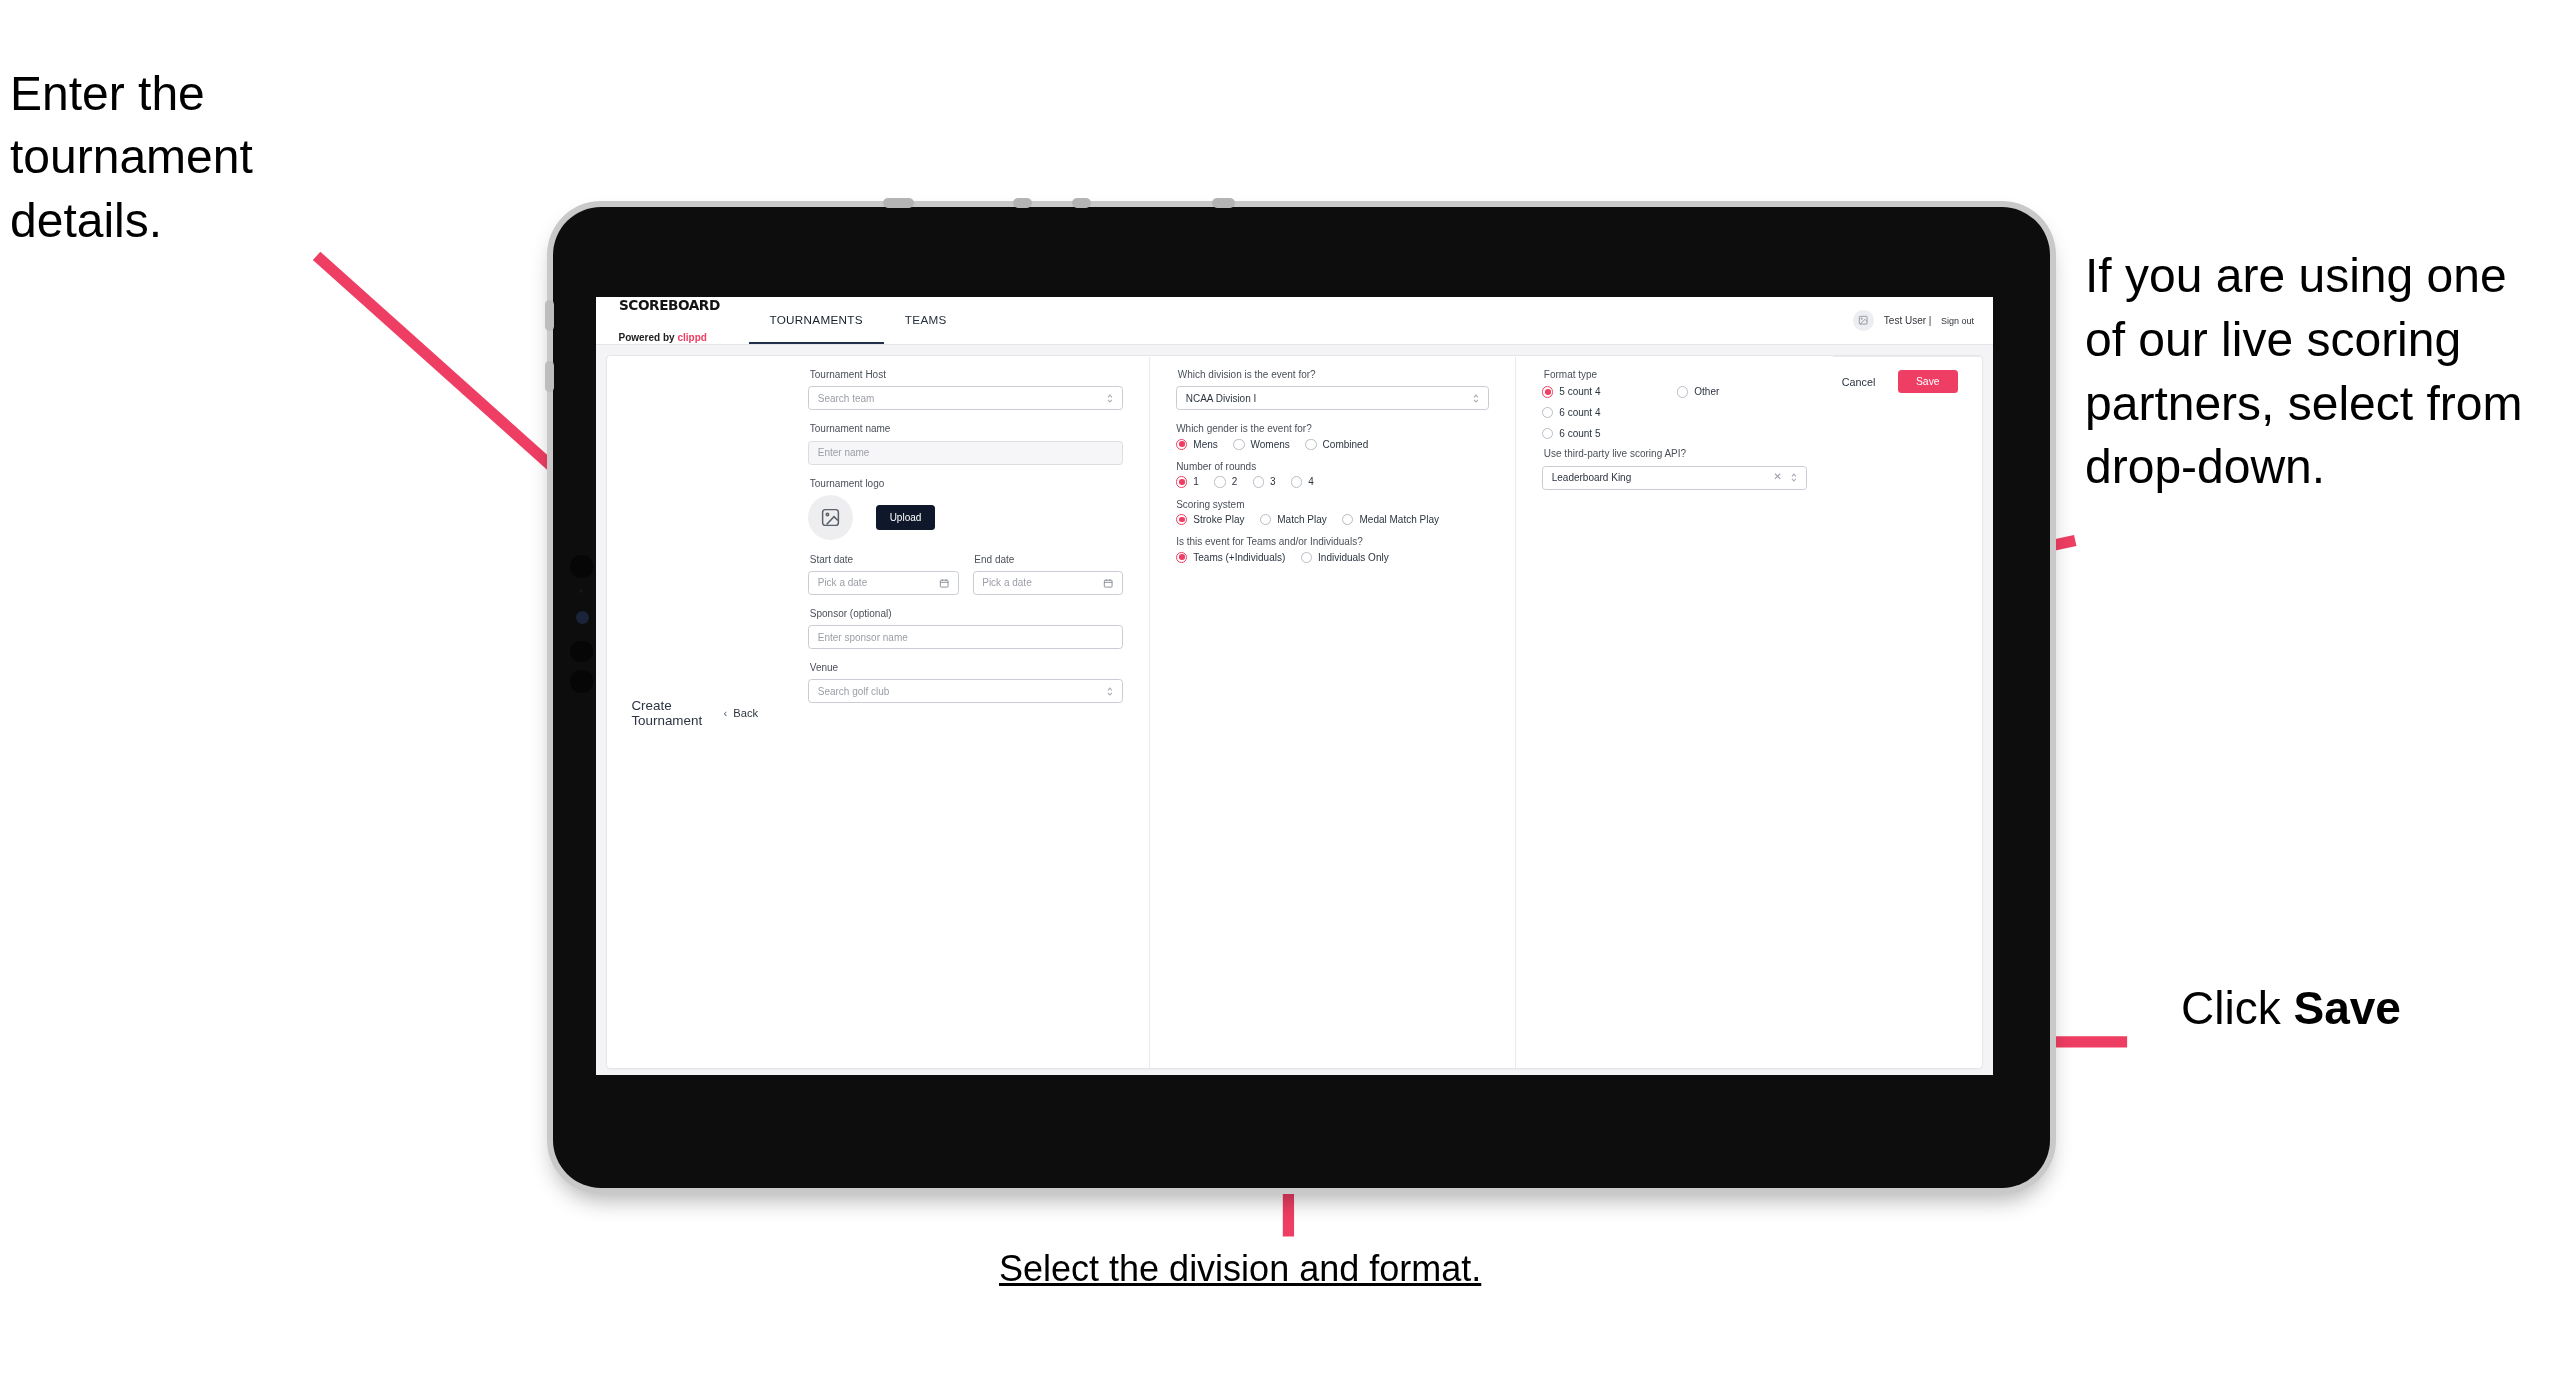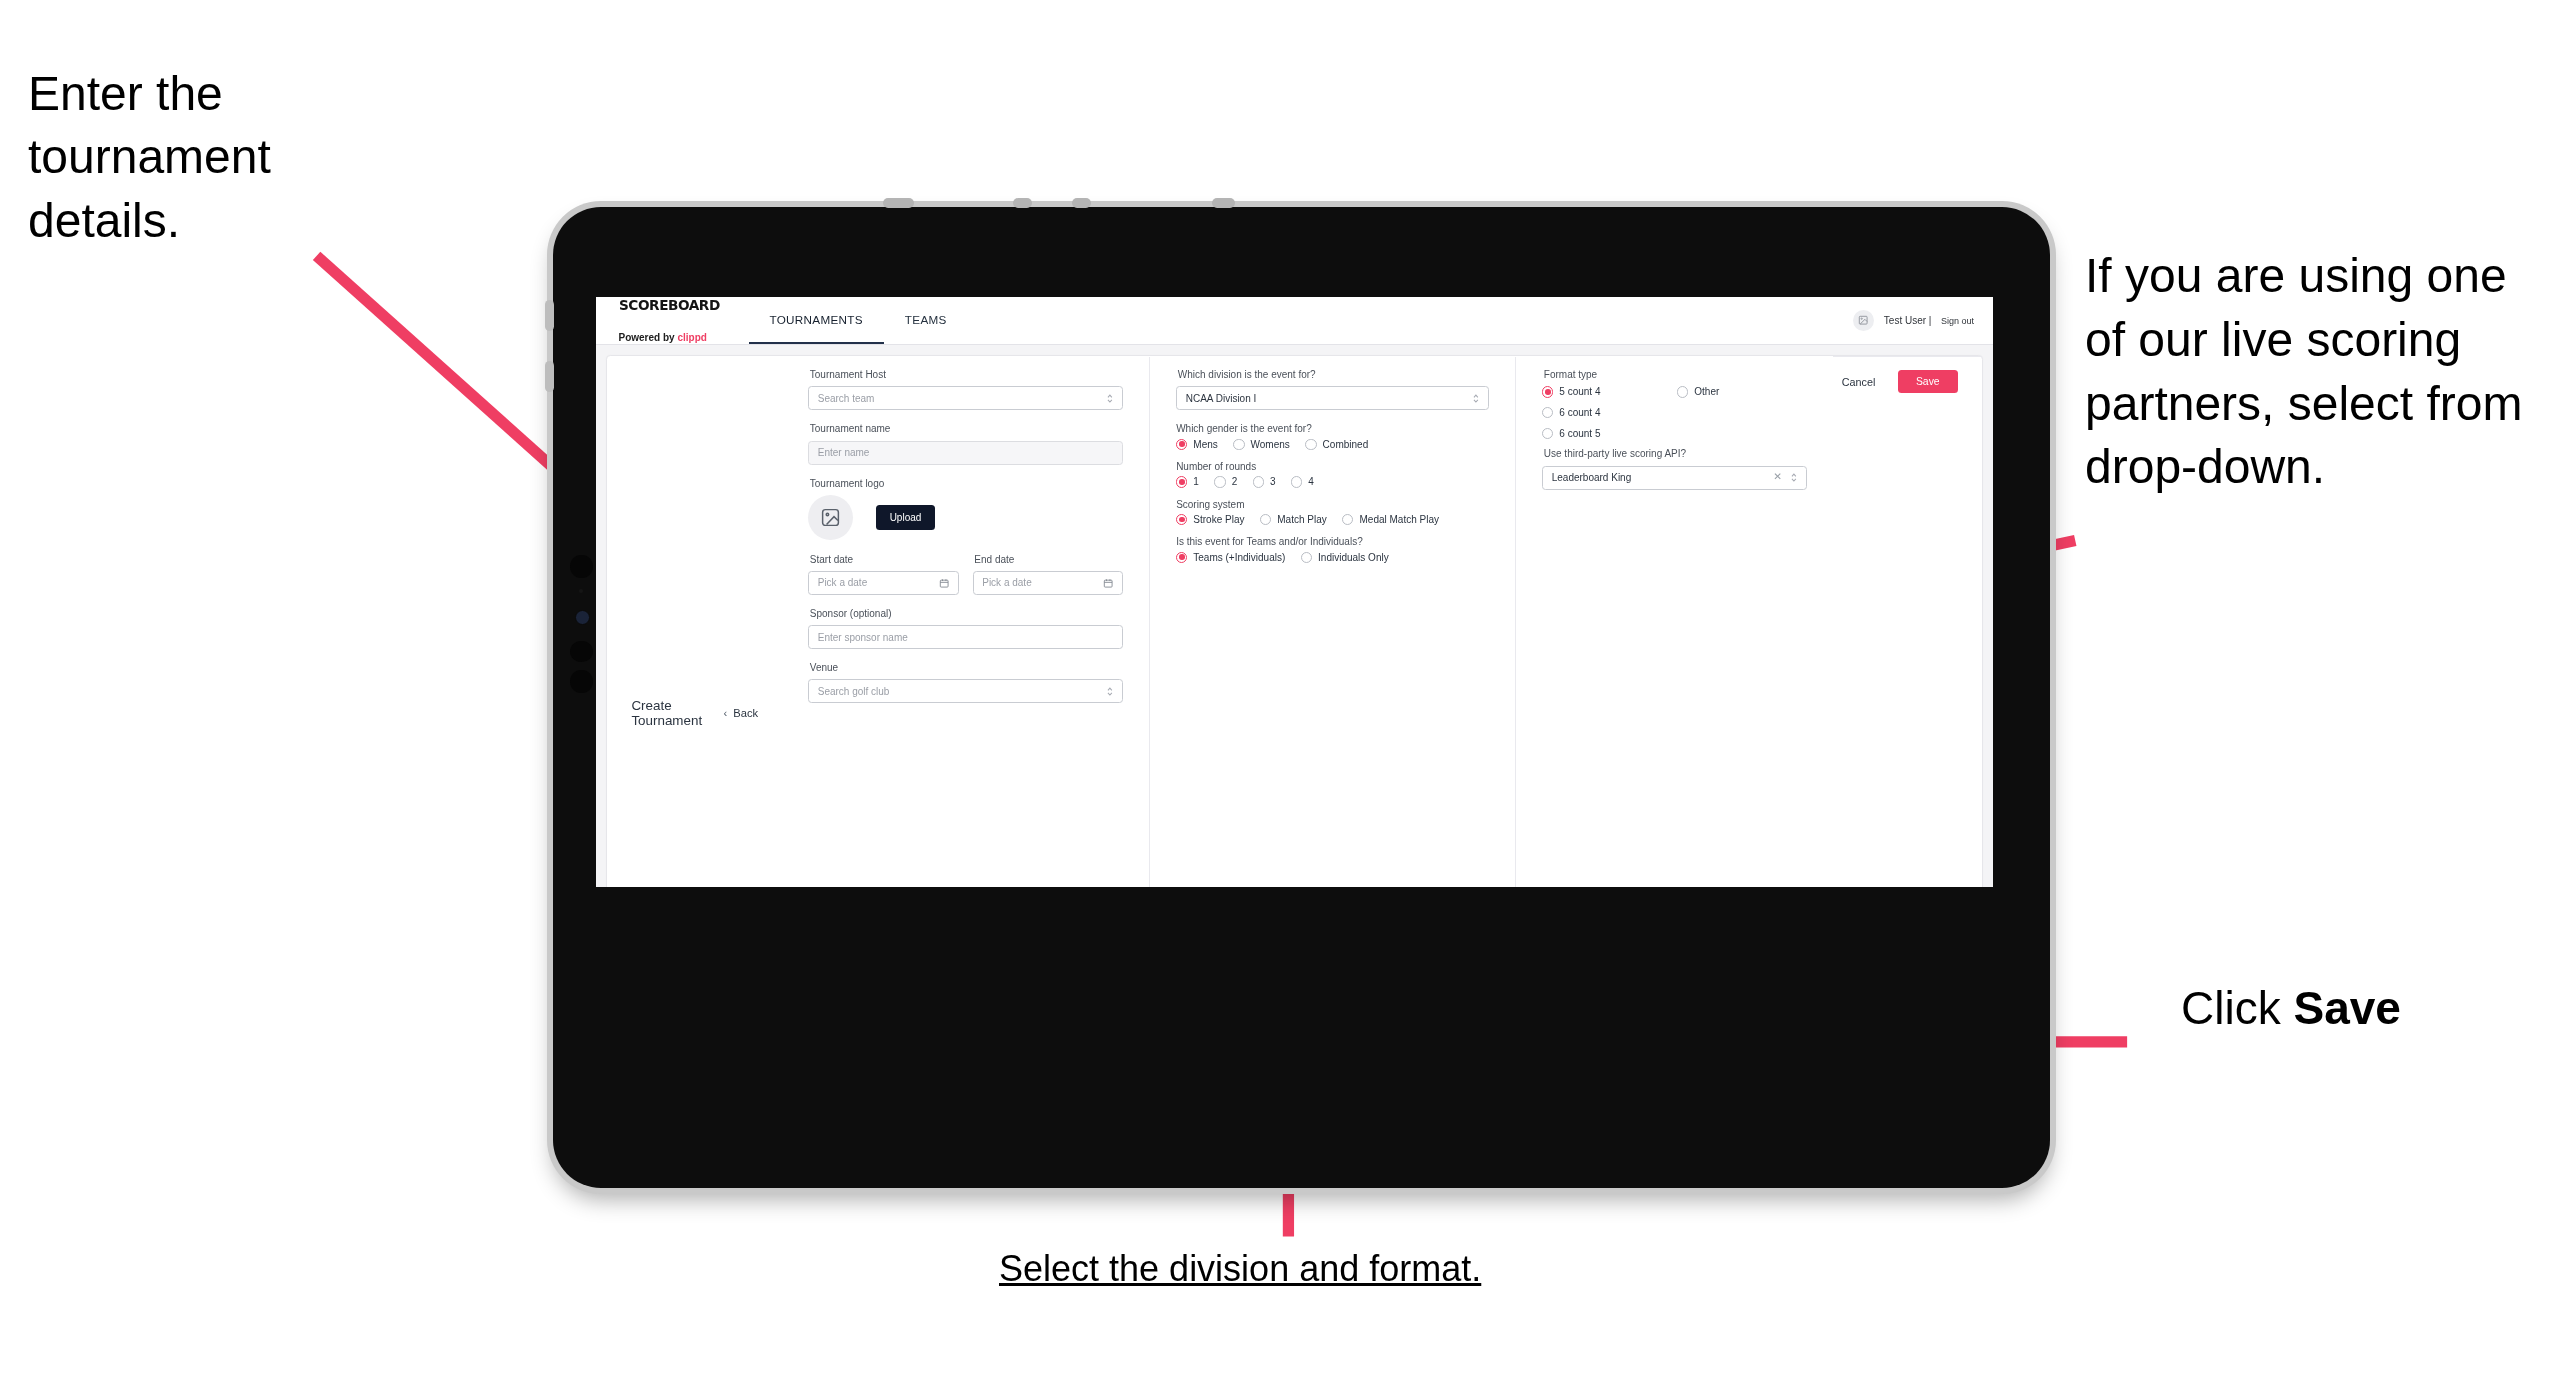--- a/index.html
+++ b/index.html
@@ -13,21 +13,21 @@
 
   
   .annot{
     position:absolute;
     color:#000;
     font-family:"Liberation Sans", sans-serif;
     font-weight:400;
     white-space:pre-line;
   }
   #annot-left{
-    left:28px; top:62px;
+    left:10px; top:62px;
     font-size:48px; line-height:1.32;
     width:363px;
   }
   #annot-right{
     left:2085px; top:244px;
     font-size:48px; line-height:1.33;
     width:467px;
   }
   #annot-bottom{
     left:999px; top:1247px;
@@ -52,21 +52,21 @@
     background:#0d0d0d;
     border-radius:48px;
     box-shadow:0 0 0 6px #c9c9c9, 0 12px 22.5px rgba(0,0,0,.30);
   }
   .bezel-btn{position:absolute;background:#080808;border-radius:5.2px;}
   .sensor-dot{position:absolute;border-radius:50%;}
 
   #screen{
     position:absolute;
     left:43px; top:90px;
-    width:1397px; height:590px;
+    width:1397px; height:778px;
     background:#f4f4f6;
     overflow:hidden;
   }
 
   
   #app-header{
     height:47px;
     background:#ffffff;
     display:flex;align-items:stretch;
     border-bottom:0.9px solid #e3e3e8;

